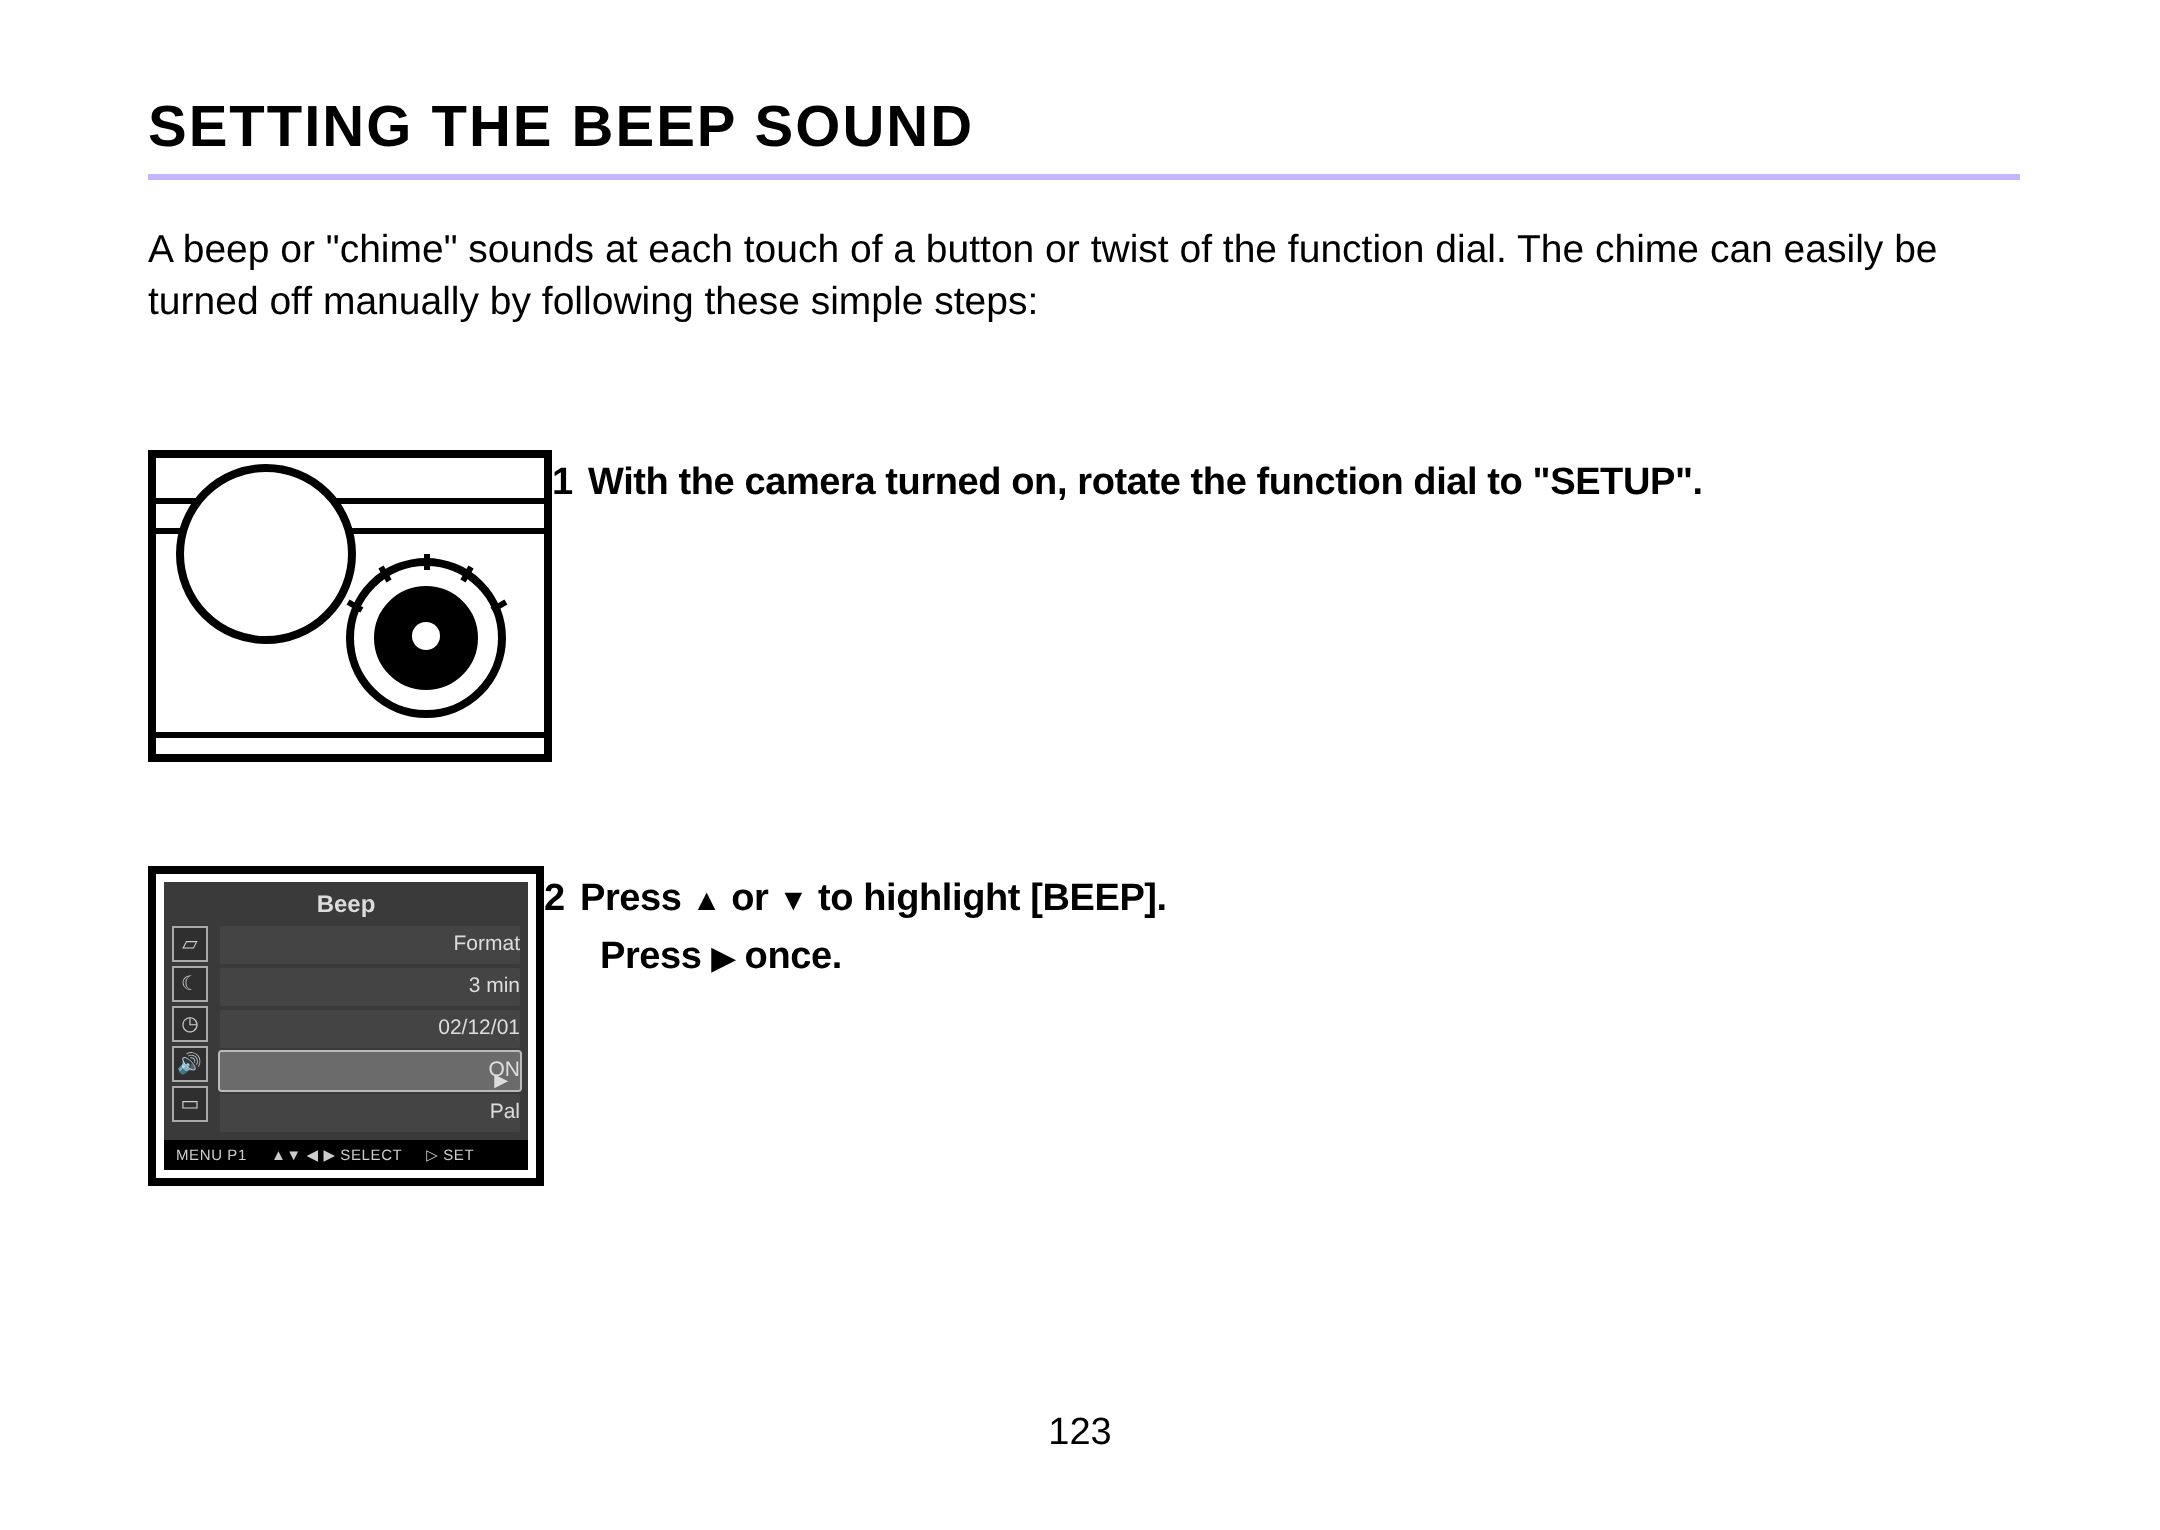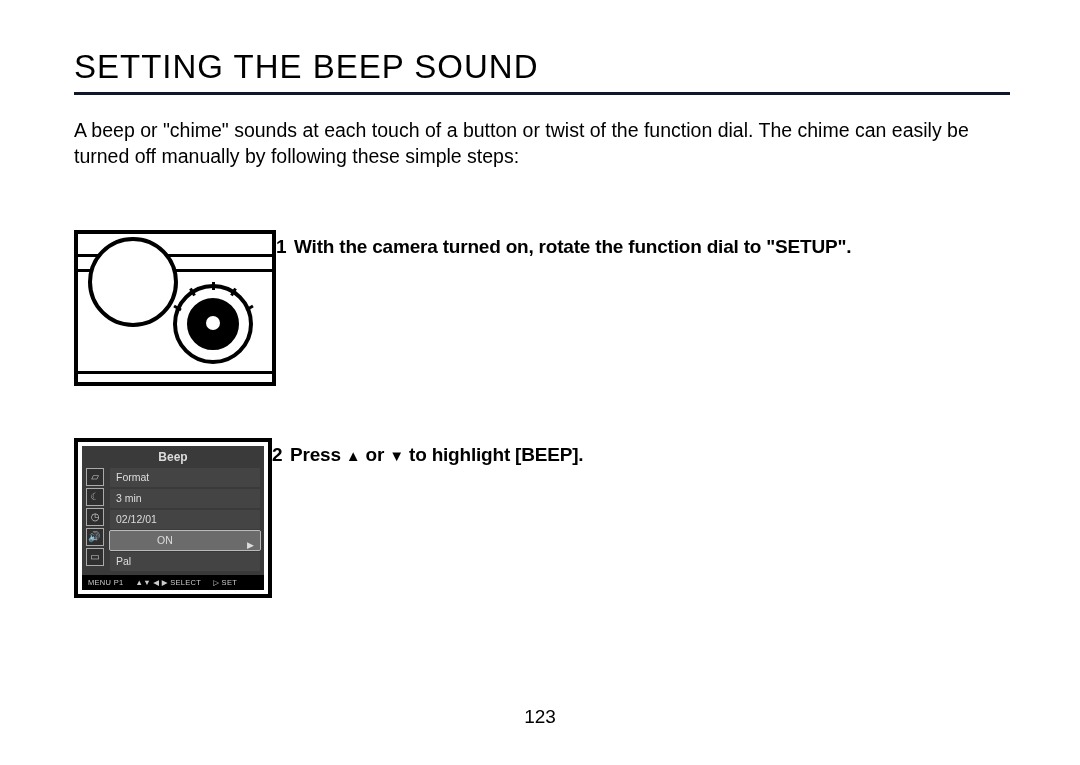--- a/index.html
+++ b/index.html
@@ -7,28 +7,28 @@
     body {
       width: 1080px;
       height: 765px;
       background: #fff;
       font-family: Arial, Helvetica, sans-serif;
       color: #000;
       position: relative;
       padding: 48px 70px 0 74px;
     }
     .title {
-      font-size: 33px;
-      font-weight: 400;
+      font-size: 29px;
+      font-weight: 700;
       letter-spacing: 1px;
       font-family: "Arial Black", Arial, sans-serif;
       text-transform: uppercase;
       padding-bottom: 6px;
       margin-bottom: 22px;
-      border-bottom: 3px solid #0f172a;
+      border-bottom: 3px solid #c4b5fd;
     }
     .intro {
       font-size: 19.5px;
       line-height: 1.35;
       margin-bottom: 60px;
       max-width: 940px;
     }
     .step-row {
       display: flex;
       align-items: flex-start;
@@ -51,21 +51,21 @@
     .fig-1 .dial-inner { position:absolute; left:109px; top:64px; width:52px; height:52px; border:2px solid #000; border-radius:50%; background:#000; }
     .fig-1 .dial-dot   { position:absolute; left:128px; top:82px; width:14px; height:14px; border-radius:50%; background:#fff; }
     .fig-1 .notch { position:absolute; width:3px; height:8px; background:#000; }
 
     
     .lcd { position:absolute; inset:4px; background:#3a3a3a; color:#fff; font-family: Arial, sans-serif; }
     .lcd-header { text-align:center; font-weight:bold; font-size:12px; padding:4px 0 2px; color:#dcdcdc; }
     .lcd-icons { position:absolute; left:4px; top:22px; width:20px; }
     .lcd-icon { width:18px; height:18px; border:1px solid #aaa; margin-bottom:2px; display:flex; align-items:center; justify-content:center; font-size:10px; color:#ccc; background:#2f2f2f; }
     .lcd-list { position:absolute; left:28px; top:22px; right:4px; }
-    .lcd-item { height:19px; line-height:19px; font-size:10.5px; color:#ddd; padding-left:6px; background:#444; margin-bottom:2px; border-radius:1px; position:relative; }
+    .lcd-item { height:19px; line-height:19px; font-size:10.5px; color:#ddd; padding-left:6px; background:#444; margin-bottom:2px; border-radius:1px; position:relative;text-align:right; }
     .lcd-item.sel { background:#6b6b6b; outline:1px solid #bbb;padding-left:47px; }
     .lcd-item .arrow { position:absolute; right:6px; top:5px; font-size:9px; color:#ddd; }
     .lcd-footer { position:absolute; left:0; right:0; bottom:0; height:15px; background:#000; color:#ccc; font-size:7.5px; display:flex; gap:12px; align-items:center; padding:0 6px; letter-spacing:0.3px; }
 
     .step-text {
       font-size: 19px;
       font-weight: 900;
       font-family: "Arial Black", Arial, sans-serif;
       line-height: 1.55;
       padding-top: 2px;
@@ -131,16 +131,17 @@
       </div>
       <div class="lcd-footer">
         <span>MENU P1</span>
         <span>▲▼ ◀ ▶ SELECT</span>
         <span>▷ SET</span>
       </div>
     </div>
   </div>
   <div class="step-text">
     <span class="step-num">2</span><span>Press </span><span class="tri">▲</span><span> or </span><span class="tri">▼</span><span> to highlight [BEEP].</span>
+    <span class="step-sub"><span>Press </span><span class="tri">▶</span><span> once.</span></span>
   </div>
 </div>
 
 <div class="page-num">123</div>
 
 </body></html>

